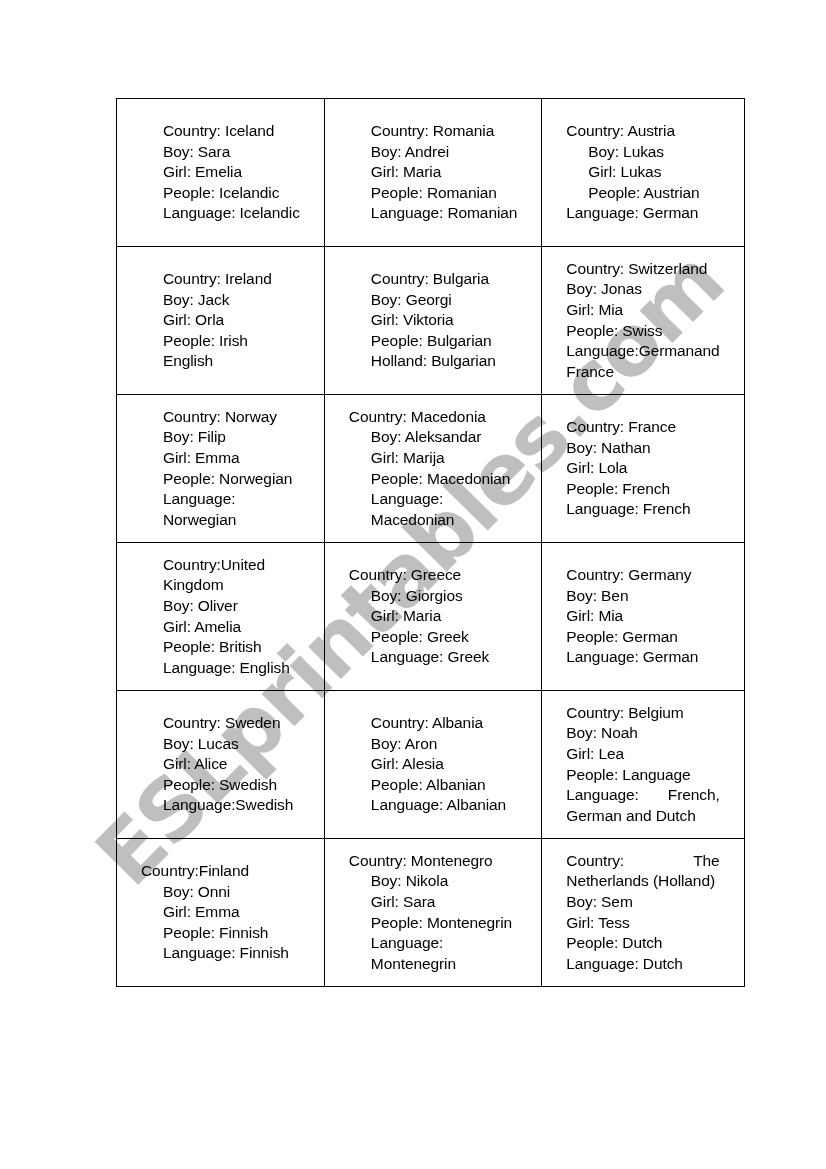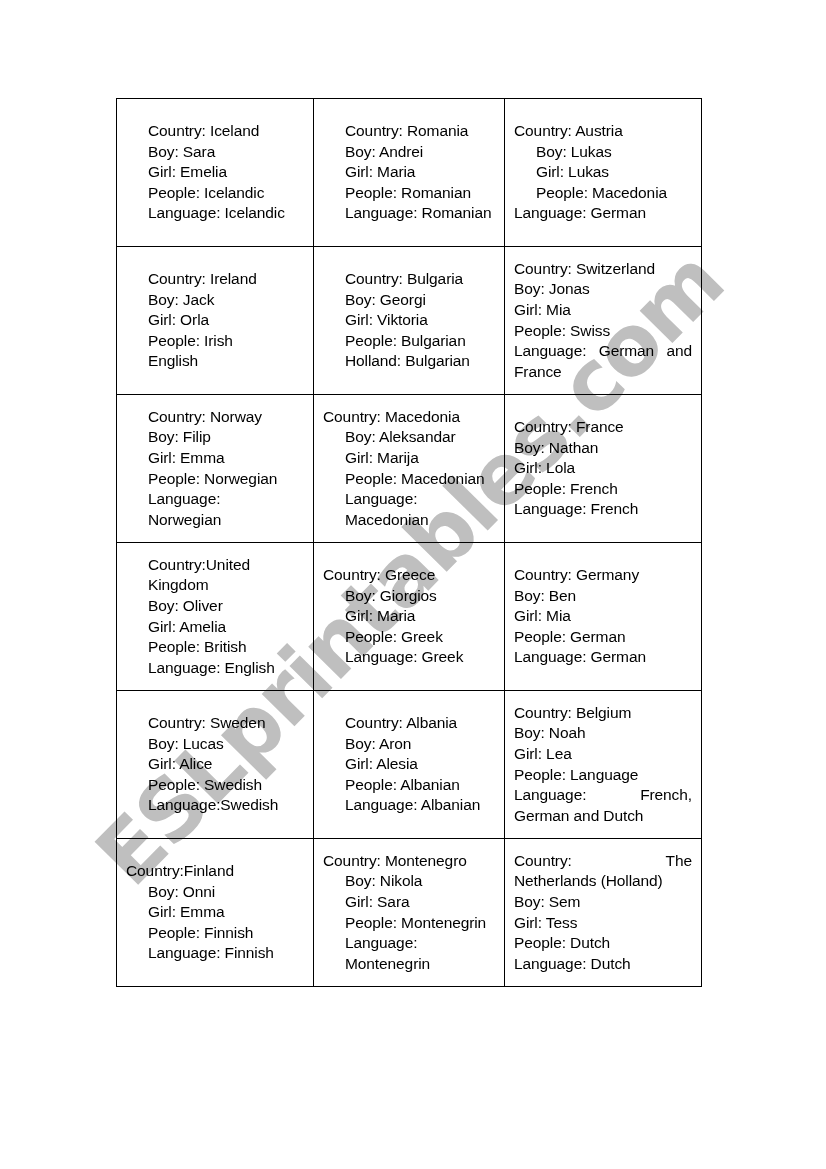--- a/index.html
+++ b/index.html
@@ -18,21 +18,21 @@
     color:#bfbfbf; white-space:nowrap;
     user-select:none;
   }
   table.cards {
     position:absolute; left:116px; top:98px;
     border-collapse:collapse; table-layout:fixed;
   }
   table.cards td {
     border:1.5px solid #000000;
     vertical-align:middle;
-    padding:4px 9px;
+    padding:4px 24px;
     height:139px;
     background:transparent;
   }
   .col1 { width:197px; }
   .col2 { width:191px; }
   .col3 { width:197px; }
   .line {
     font-size:15.5px; line-height:20.6px;
     color:#000000; letter-spacing:-0.1px;
     white-space:nowrap;
@@ -67,21 +67,21 @@
             <div class="line ind">Country: Romania</div>
             <div class="line ind">Boy: Andrei</div>
             <div class="line ind">Girl: Maria</div>
             <div class="line ind">People: Romanian</div>
             <div class="line ind">Language: Romanian</div>
           </td>
           <td>
             <div class="line">Country: Austria</div>
             <div class="line ind">Boy: Lukas</div>
             <div class="line ind">Girl: Lukas</div>
-            <div class="line ind">People: Macedonia</div>
+            <div class="line ind">People: Austrian</div>
             <div class="line">Language: German</div>
           </td>
         </tr>
         <tr>
           <td>
             <div class="line ind">Country: Ireland</div>
             <div class="line ind">Boy: Jack</div>
             <div class="line ind">Girl: Orla</div>
             <div class="line ind">People: Irish</div>
             <div class="line ind">English</div>

